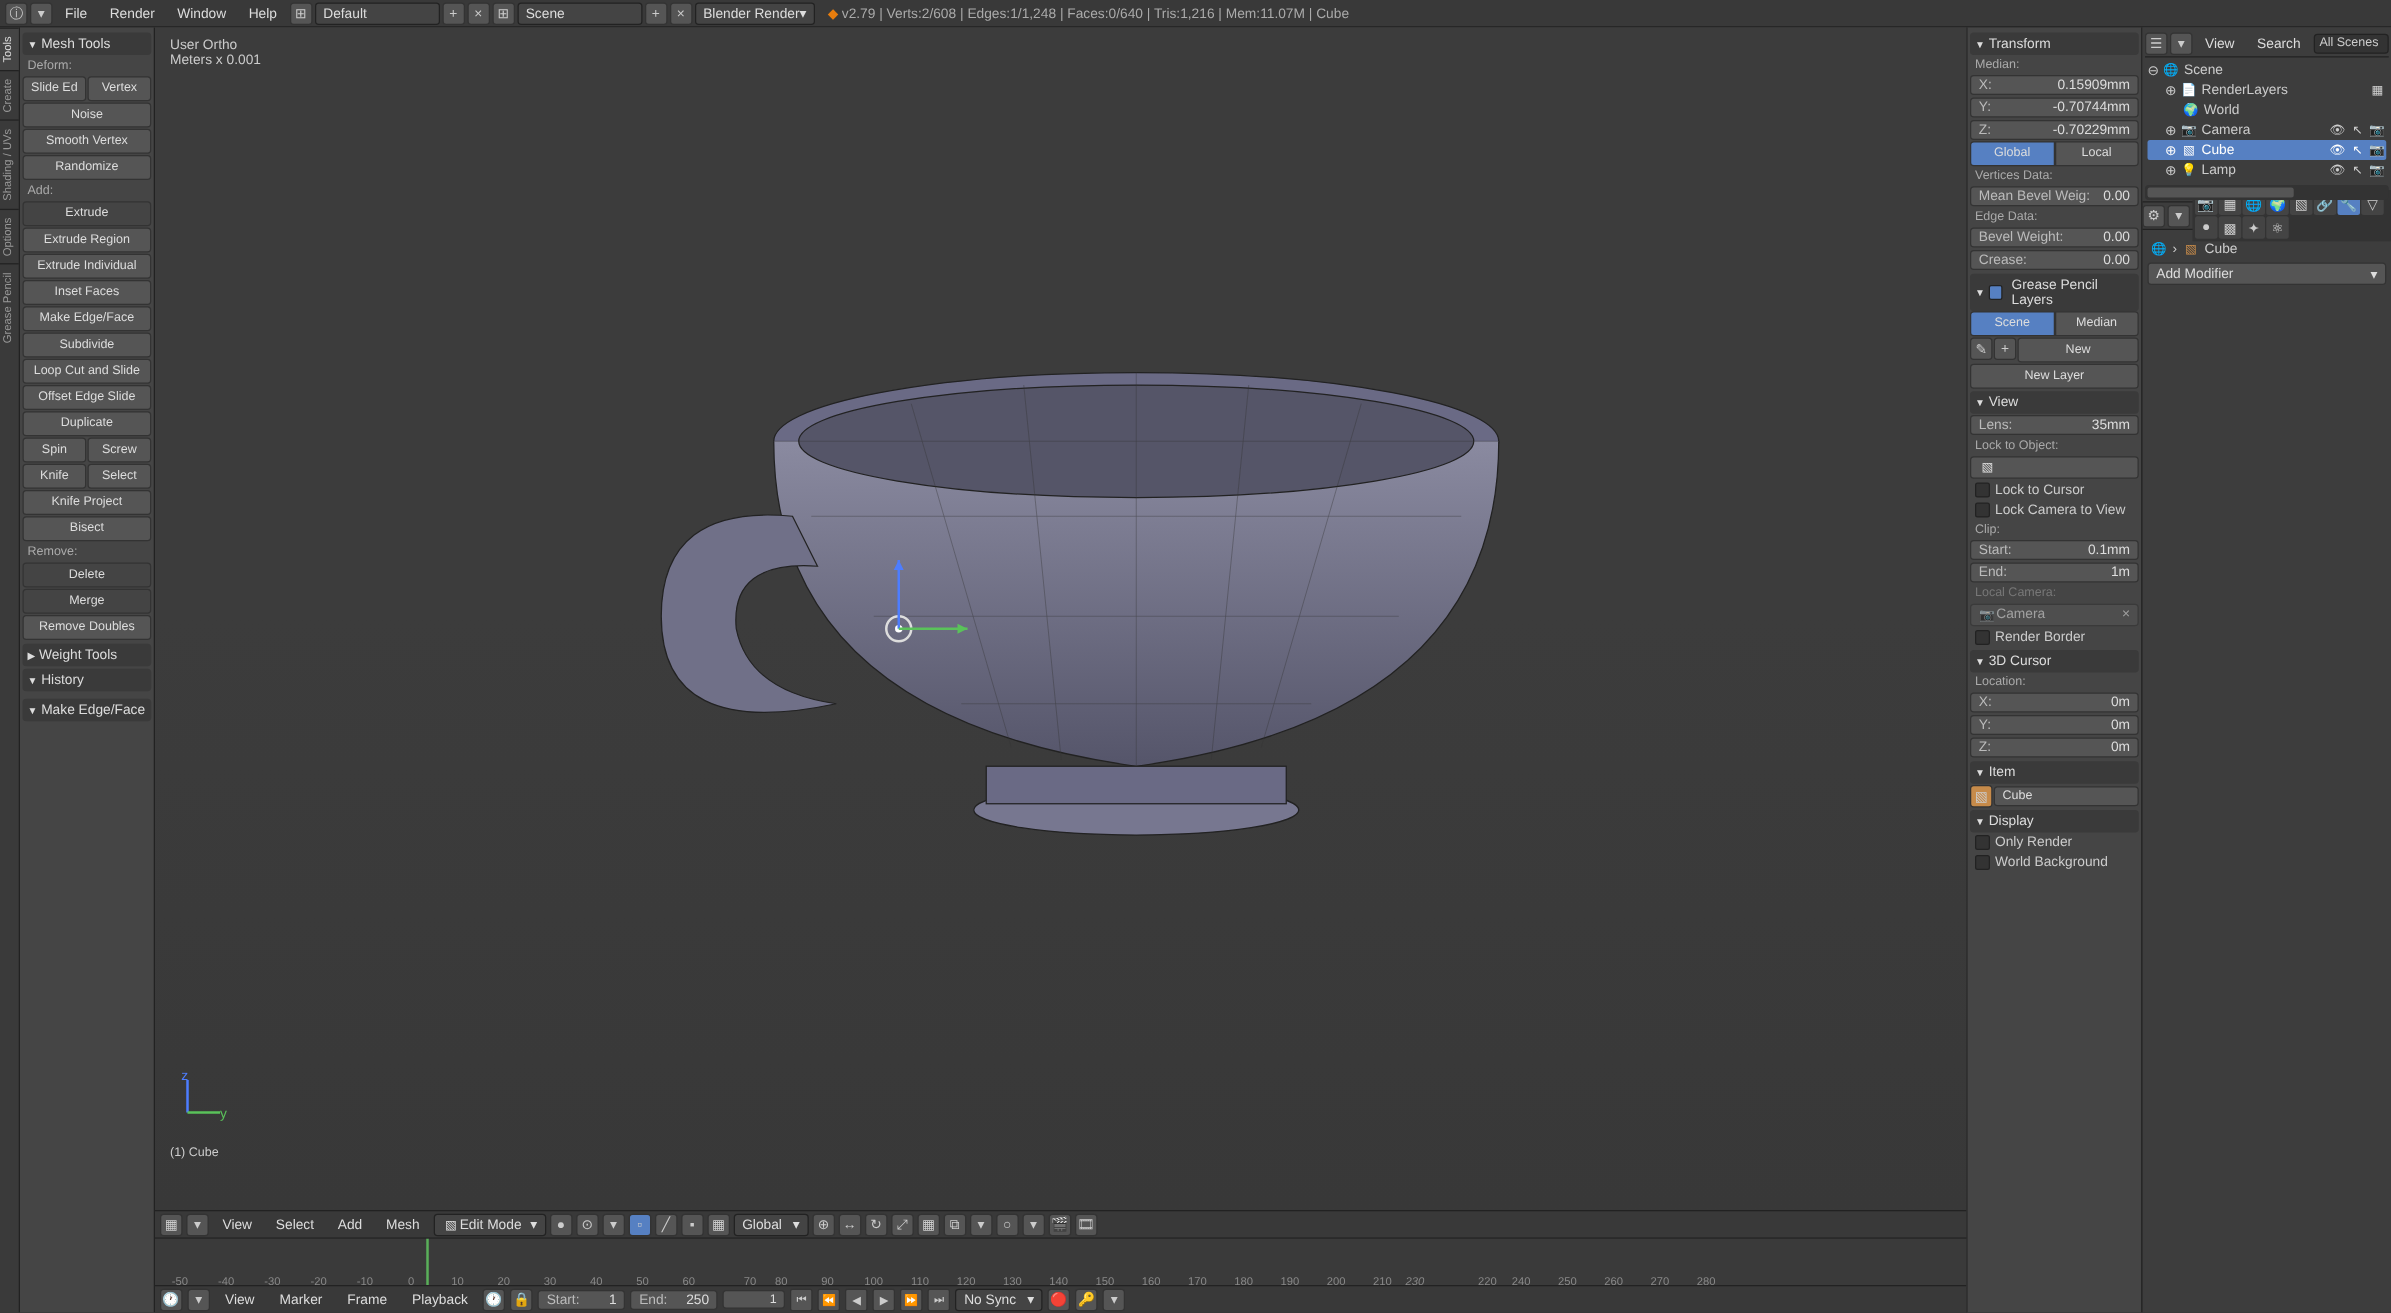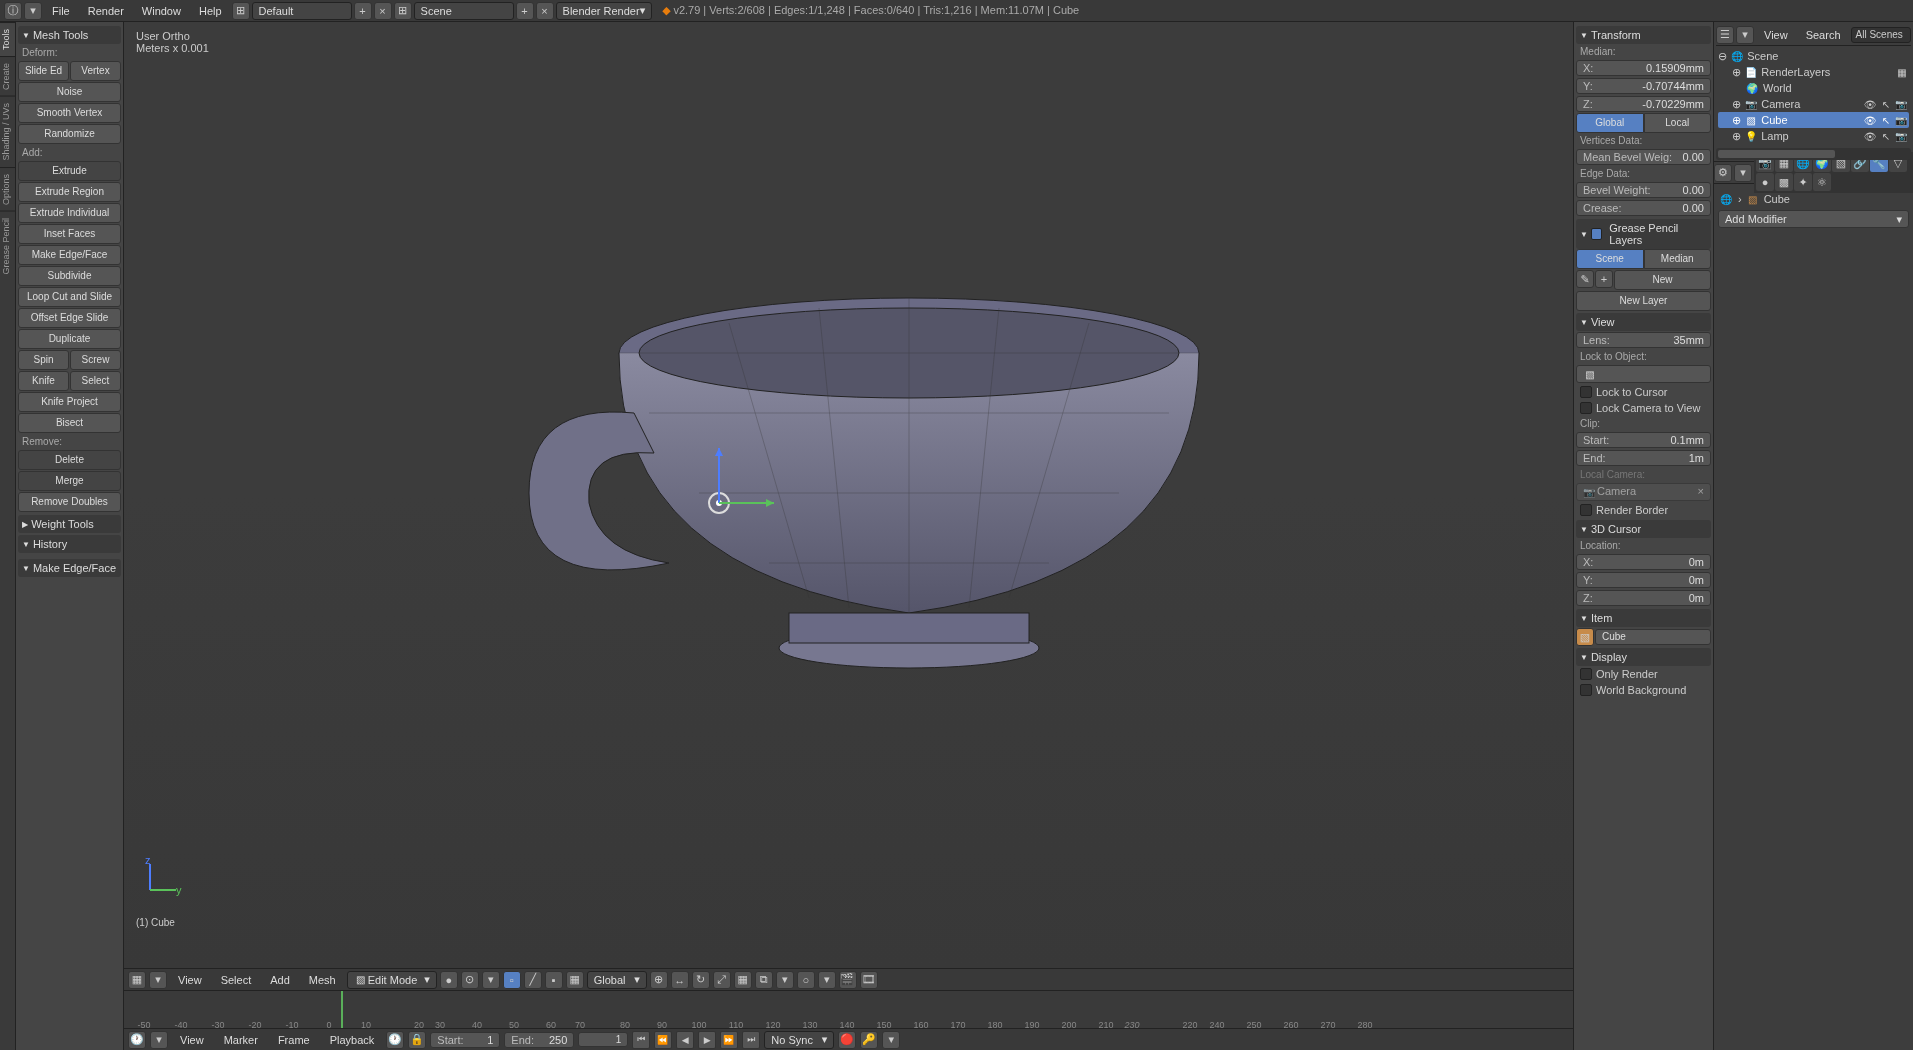--- a/index.html
+++ b/index.html
@@ -235,26 +235,26 @@
       <div class="timeline-ruler">
         <div class="cursor-line" style="left:217px"></div>
         <div id="ruler-ticks">
             <span class="ruler-tick" style="left: 20px;">-50</span>
             <span class="ruler-tick" style="left: 57px;">-40</span>
             <span class="ruler-tick" style="left: 94px;">-30</span>
             <span class="ruler-tick" style="left: 131px;">-20</span>
             <span class="ruler-tick" style="left: 168px;">-10</span>
             <span class="ruler-tick" style="left: 205px;">0</span>
             <span class="ruler-tick" style="left: 242px;">10</span>
-            <span class="ruler-tick" style="left: 295px;">20</span>
+            <span class="ruler-tick" style="left: 279px;">20</span>
             <span class="ruler-tick" style="left: 316px;">30</span>
             <span class="ruler-tick" style="left: 353px;">40</span>
             <span class="ruler-tick" style="left: 390px;">50</span>
             <span class="ruler-tick" style="left: 427px;">60</span>
-            <span class="ruler-tick" style="left: 456px;">70</span>
+            <span class="ruler-tick" style="left: 476px;">70</span>
             <span class="ruler-tick" style="left: 501px;">80</span>
             <span class="ruler-tick" style="left: 538px;">90</span>
             <span class="ruler-tick" style="left: 575px;">100</span>
             <span class="ruler-tick" style="left: 612px;">110</span>
             <span class="ruler-tick" style="left: 649px;">120</span>
             <span class="ruler-tick" style="left: 686px;">130</span>
             <span class="ruler-tick" style="left: 723px;">140</span>
             <span class="ruler-tick" style="left: 760px;">150</span>
             <span class="ruler-tick" style="left: 797px;">160</span>
             <span class="ruler-tick" style="left: 834px;">170</span>

